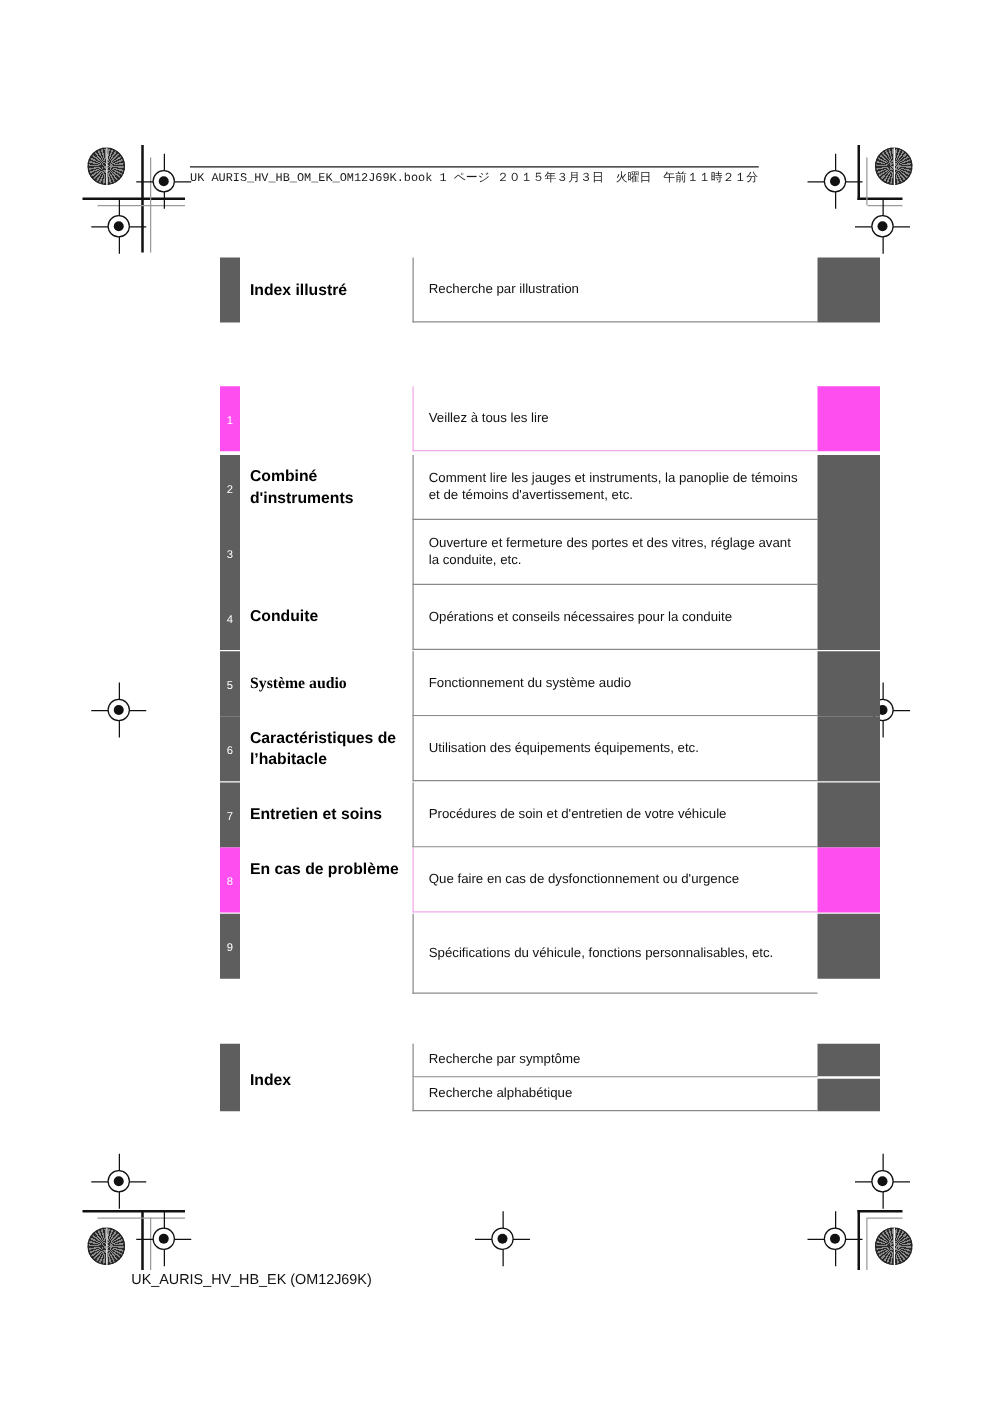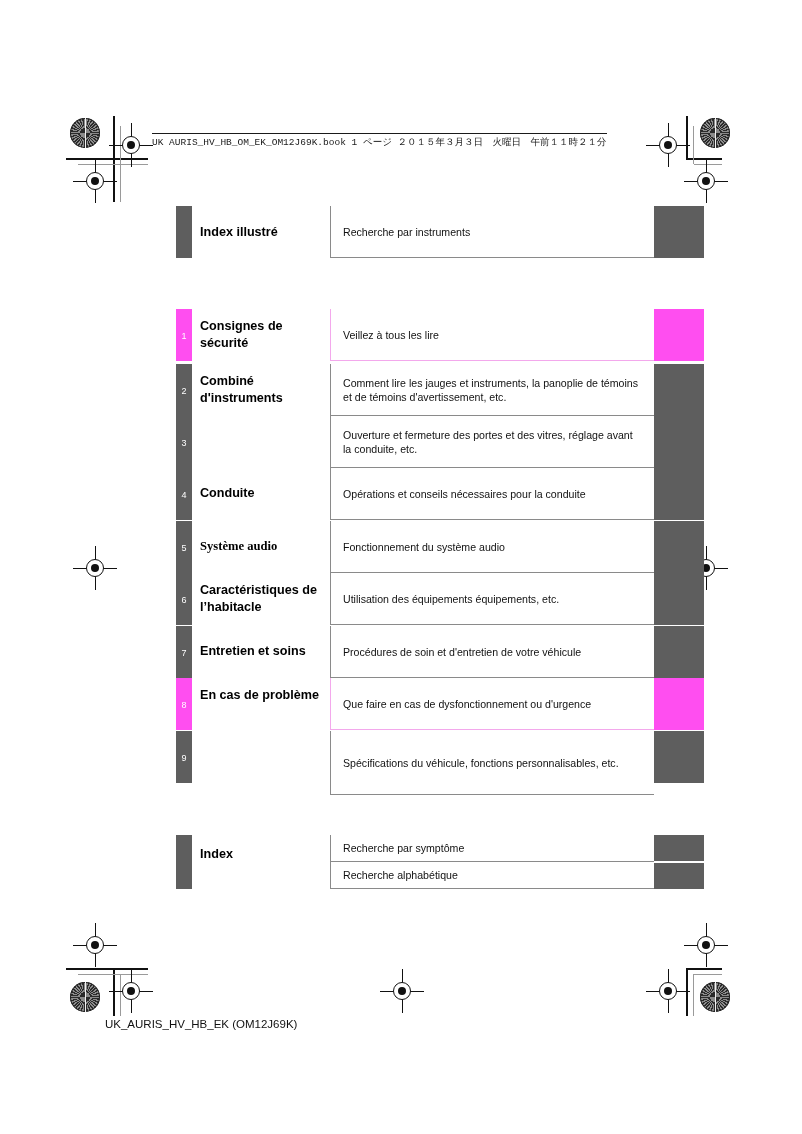--- a/index.html
+++ b/index.html
@@ -278,31 +278,30 @@
 
 <div class="toc">
 
   <div class="row" style="top:206px; height:52px;">
     <div class="tab plain" style="height:52px;">
       <span class="tabnum"></span>
     </div>
     <div class="title" style="top:18px;">Index illustré</div>
     <div class="descwrap">
       <div class="desc" style="height:52px;">
-        <div class="desctext">Recherche par instruments</div>
+        <div class="desctext">Recherche par illustration</div>
       </div>
       <div class="swatch" style="height:52px;"></div>
     </div>
   </div>
 
   <div class="row" style="top:309px; height:52px;">
     <div class="tab accent" style="height:52px;">
       <span class="tabnum" style="bottom:20px;">1</span>
     </div>
-    <div class="title" style="top:9px;">Consignes de sécurité</div>
     <div class="descwrap">
       <div class="desc accent" style="height:52px;">
         <div class="desctext">Veillez à tous les lire</div>
       </div>
       <div class="swatch accent" style="height:52px;"></div>
     </div>
   </div>
 
   <div class="row" style="top:364px; height:52px;">
     <div class="tab" style="height:52px;">
@@ -401,21 +400,21 @@
     <div class="descwrap">
       <div class="desc" style="height:64px;">
         <div class="desctext">Spécifications du véhicule, fonctions personnalisables, etc.</div>
       </div>
       <div class="swatch" style="height:52px;"></div>
     </div>
   </div>
 
   <div class="row" style="top:835px; height:54px;">
     <div class="tab plain" style="height:54px;"></div>
-    <div class="title" style="top:11px;">Index</div>
+    <div class="title" style="top:21px;">Index</div>
     <div class="descwrap">
       <div class="desc" style="height:27px;">
         <div class="desctext">Recherche par symptôme</div>
       </div>
       <div class="swatch" style="height:26px;"></div>
       <div class="desc" style="height:27px; top:27px;">
         <div class="desctext">Recherche alphabétique</div>
       </div>
       <div class="swatch" style="height:26px; top:28px;"></div>
     </div>

